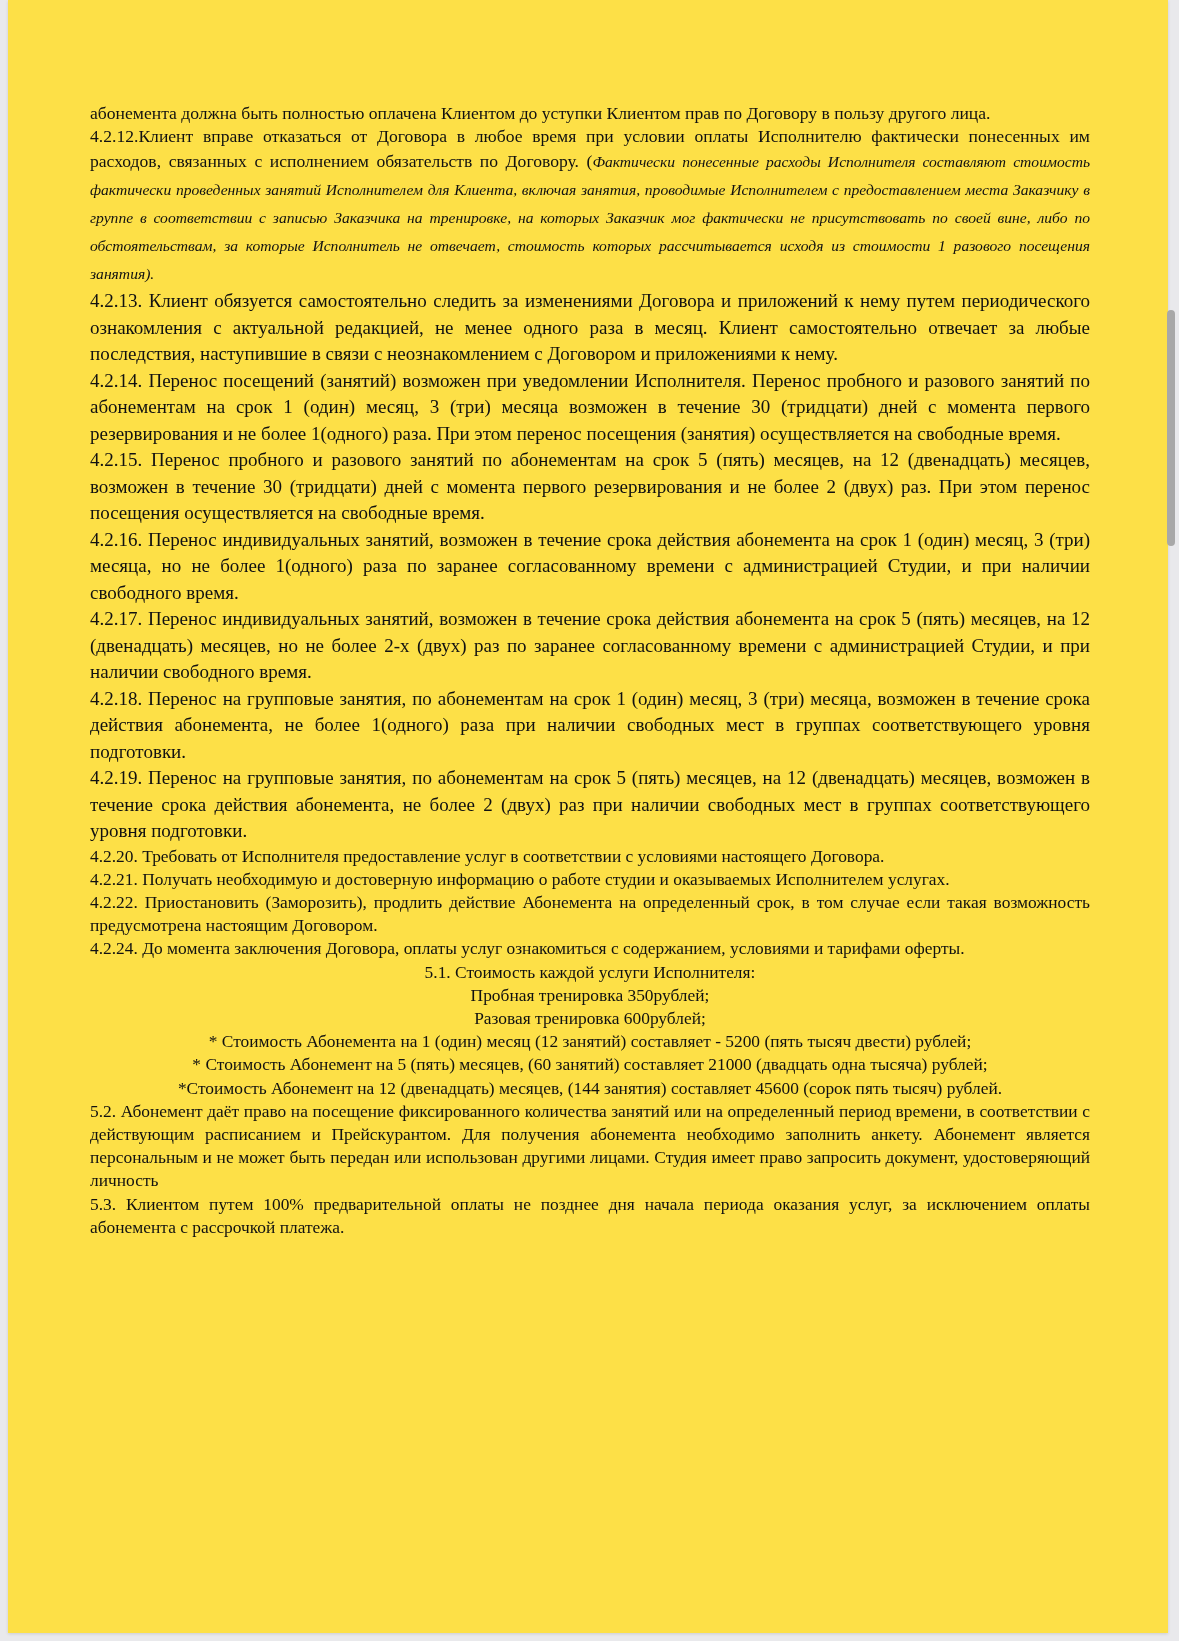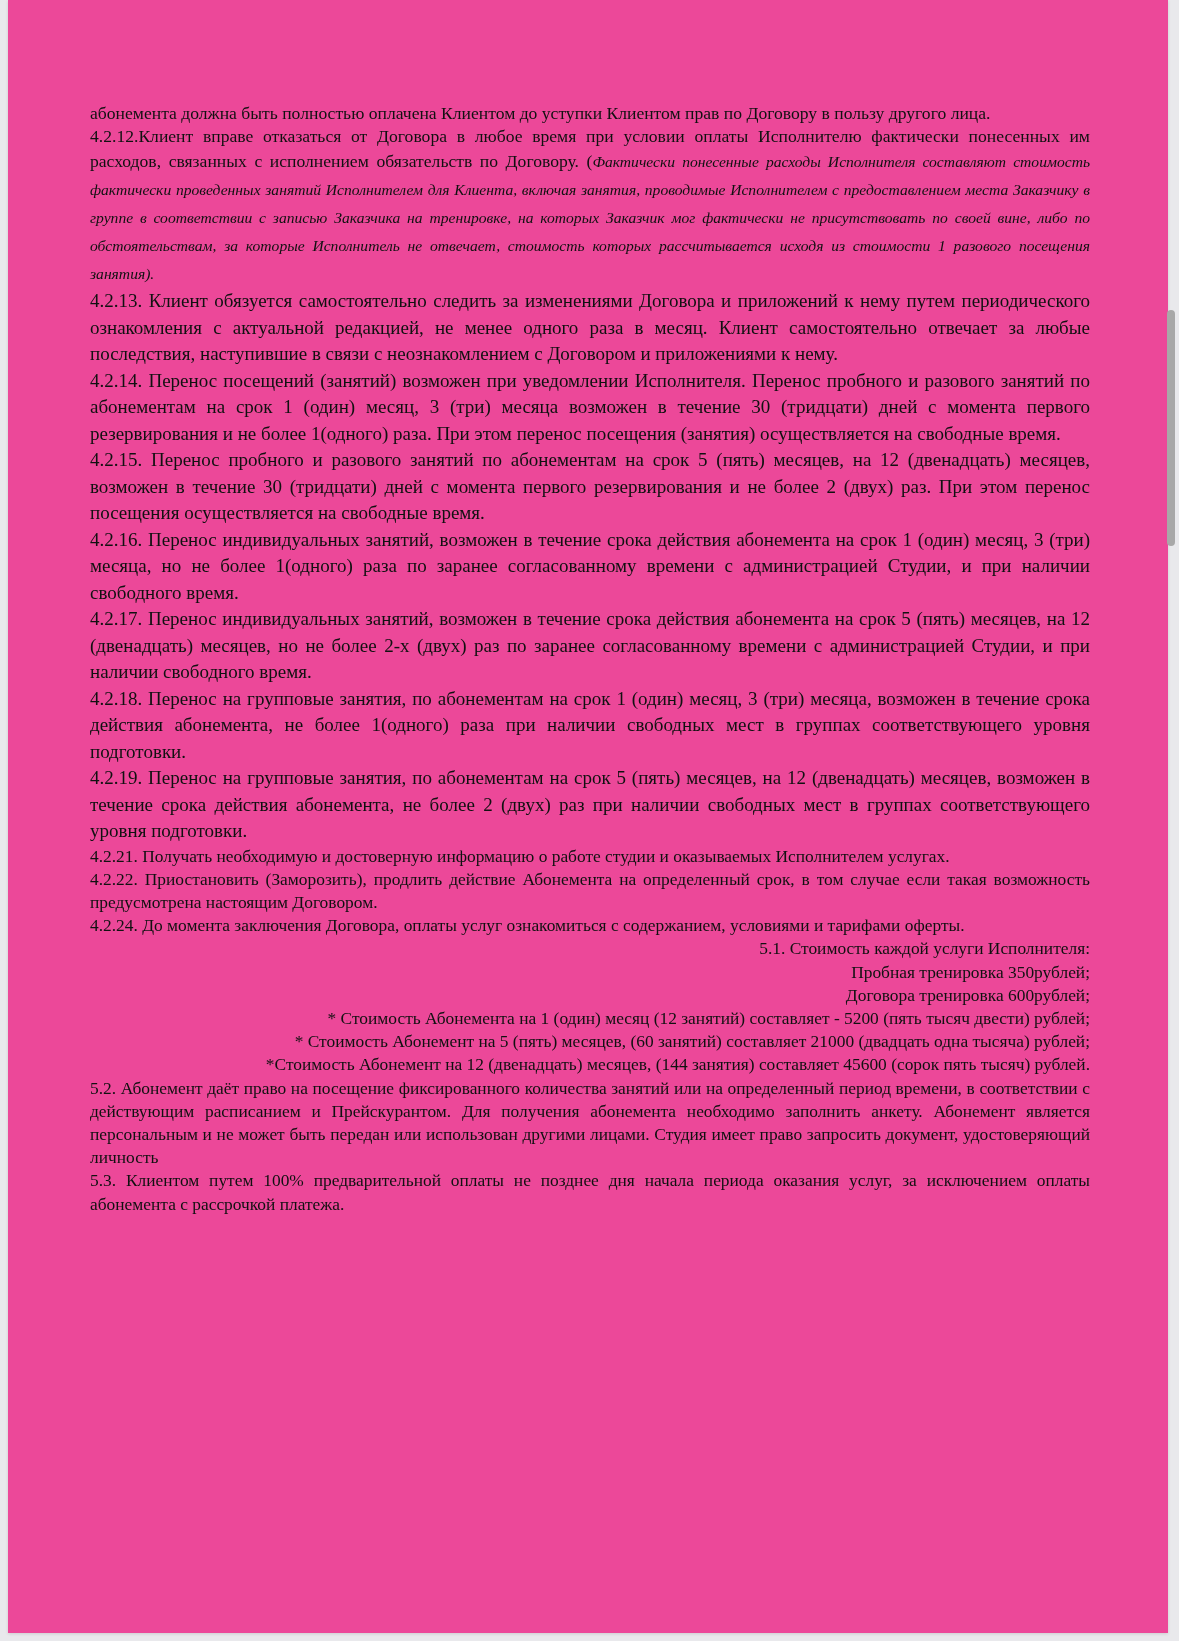--- a/index.html
+++ b/index.html
@@ -1,58 +1,59 @@
 <!DOCTYPE html>
 <html><head>
 <meta charset="utf-8">
 <style>
   html, body { margin:0; padding:0; }
   body {
     width:1179px; height:1641px; background:#e9e9ec; position:relative; overflow:hidden;
     font-family:"Liberation Serif", "DejaVu Serif", serif; color:#111;
   }
   .page {
-    position:absolute; left:8px; top:0; width:1160px; height:1633px; background:#ec4899;
+    position:absolute; left:8px; top:0; width:1160px; height:1633px; background:#fde047;
     box-shadow:0 1px 3px rgba(0,0,0,0.12);
   }
   .scrollbar {
     position:absolute; left:1159px; top:310px; width:8px; height:236px;
     background:#a8a8a8; border-radius:4px;
   }
   .content {
     position:absolute; left:82px; top:102px; width:1000px;
   }
   p { margin:0; text-align:justify; }
   .s1 { font-size:17.6px; line-height:23px; }
   .it { font-style:italic; font-size:15.6px; line-height:28px; }
   .s2 { font-size:19px; line-height:26.5px; }
   .s3 { font-size:17.4px; line-height:23.2px; }
   .heading { text-align:center; font-weight:bold; font-size:17.6px; line-height:24px; }
-  .left { text-align:right; }
+  .left { text-align:center; }
 </style>
 </head>
 <body>
 
 <div class="page">
   <div class="content">
     <p class="s1">абонемента должна быть полностью оплачена Клиентом до уступки Клиентом прав по Договору в пользу другого лица.</p>
     <p class="s1"><span>4.2.12.Клиент вправе отказаться от Договора в любое время при условии оплаты Исполнителю фактически понесенных им расходов, связанных с исполнением обязательств по Договору. (</span><span class="it">Фактически понесенные расходы Исполнителя составляют стоимость фактически проведенных занятий Исполнителем для Клиента, включая занятия, проводимые Исполнителем с предоставлением места Заказчику в группе в соответствии с записью Заказчика на тренировке, на которых Заказчик мог фактически не присутствовать по своей вине, либо по обстоятельствам, за которые Исполнитель не отвечает, стоимость которых рассчитывается исходя из стоимости 1 разового посещения занятия).</span></p>
     <p class="s2">4.2.13.  Клиент обязуется самостоятельно следить за изменениями Договора и приложений к нему путем периодического ознакомления с актуальной редакцией, не менее одного раза в месяц. Клиент самостоятельно отвечает за любые последствия, наступившие в связи с неознакомлением с Договором и приложениями к нему.</p>
     <p class="s2">4.2.14. Перенос посещений (занятий) возможен при уведомлении Исполнителя. Перенос пробного и разового занятий по абонементам на срок 1 (один) месяц, 3 (три) месяца возможен в течение 30 (тридцати) дней с момента первого резервирования и не более 1(одного) раза. При этом перенос посещения (занятия)  осуществляется на свободные время.</p>
     <p class="s2">4.2.15. Перенос пробного и разового занятий по абонементам на срок 5 (пять) месяцев, на 12 (двенадцать) месяцев, возможен в течение 30 (тридцати) дней с момента первого резервирования и не более 2 (двух) раз. При этом перенос посещения осуществляется на свободные время.</p>
     <p class="s2">4.2.16. Перенос  индивидуальных занятий, возможен в течение срока действия абонемента на срок 1 (один) месяц, 3 (три) месяца, но  не более 1(одного) раза по заранее согласованному времени с администрацией Студии,  и при наличии свободного  время.</p>
     <p class="s2">4.2.17. Перенос  индивидуальных занятий, возможен в течение срока действия абонемента на срок 5 (пять) месяцев, на 12 (двенадцать) месяцев, но  не более 2-х (двух) раз по заранее согласованному времени с администрацией Студии,  и при наличии свободного  время.</p>
     <p class="s2">4.2.18. Перенос на групповые занятия, по абонементам на срок 1 (один) месяц, 3 (три) месяца, возможен в течение срока действия абонемента,  не более 1(одного) раза при наличии свободных мест в группах соответствующего уровня подготовки.</p>
     <p class="s2">4.2.19. Перенос на групповые занятия, по абонементам на срок 5 (пять) месяцев, на 12 (двенадцать) месяцев, возможен в течение срока действия абонемента,  не более 2 (двух) раз при наличии свободных мест в группах соответствующего уровня подготовки.</p>
+    <p class="s3">4.2.20. Требовать от Исполнителя предоставление услуг в соответствии с условиями настоящего Договора.</p>
     <p class="s3">4.2.21. Получать необходимую и достоверную информацию о работе студии и оказываемых Исполнителем услугах.</p>
     <p class="s3">4.2.22. Приостановить (Заморозить),   продлить  действие Абонемента на определенный срок, в том случае если такая возможность предусмотрена настоящим Договором.</p>
     <p class="s3">4.2.24. До момента заключения Договора, оплаты услуг ознакомиться с содержанием, условиями и тарифами оферты.</p>
     <p class="s3 left">5.1. Стоимость каждой услуги Исполнителя:</p>
     <p class="s3 left">Пробная тренировка 350рублей;</p>
-    <p class="s3 left">Договора тренировка 600рублей;</p>
+    <p class="s3 left">Разовая тренировка 600рублей;</p>
     <p class="s3 left">* Стоимость Абонемента на 1 (один) месяц (12 занятий) составляет -  5200 (пять тысяч двести) рублей;</p>
     <p class="s3 left">* Стоимость Абонемент на 5 (пять) месяцев, (60 занятий) составляет  21000 (двадцать одна тысяча) рублей;</p>
     <p class="s3 left">*Стоимость Абонемент на 12 (двенадцать) месяцев, (144 занятия) составляет 45600 (сорок пять тысяч) рублей.</p>
     <p class="s3">5.2. Абонемент даёт право на посещение фиксированного количества занятий или на определенный период времени, в соответствии с действующим расписанием и Прейскурантом. Для получения абонемента необходимо заполнить анкету. Абонемент является персональным и не может быть передан или использован другими лицами. Студия имеет право запросить документ, удостоверяющий личность</p>
     <p class="s3">5.3. Клиентом путем 100% предварительной оплаты не позднее дня начала периода оказания услуг, за исключением оплаты абонемента с рассрочкой платежа.</p>
   </div>
   <div class="scrollbar"></div>
 </div>
 
 </body></html>

